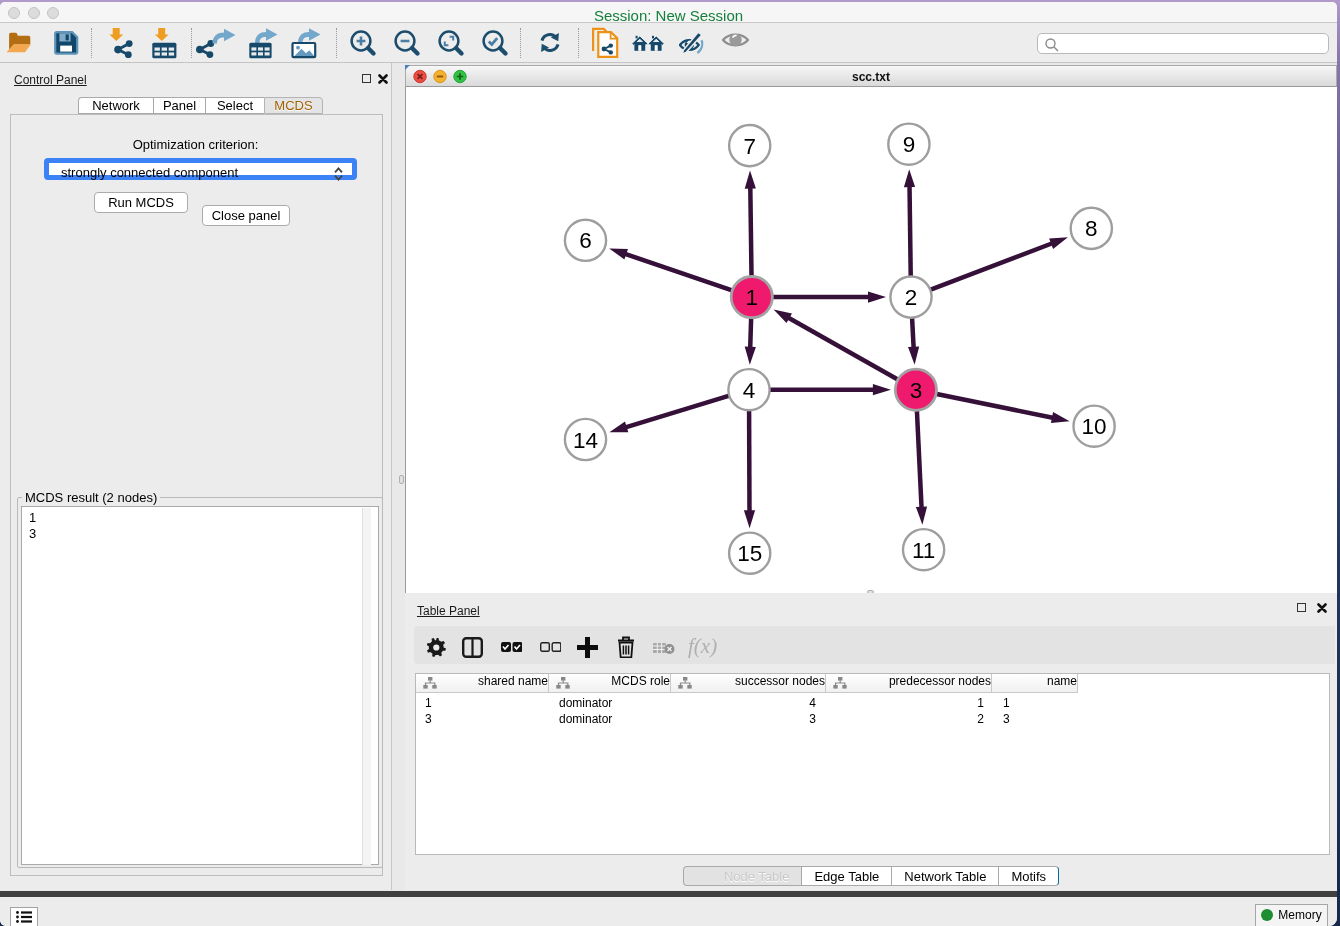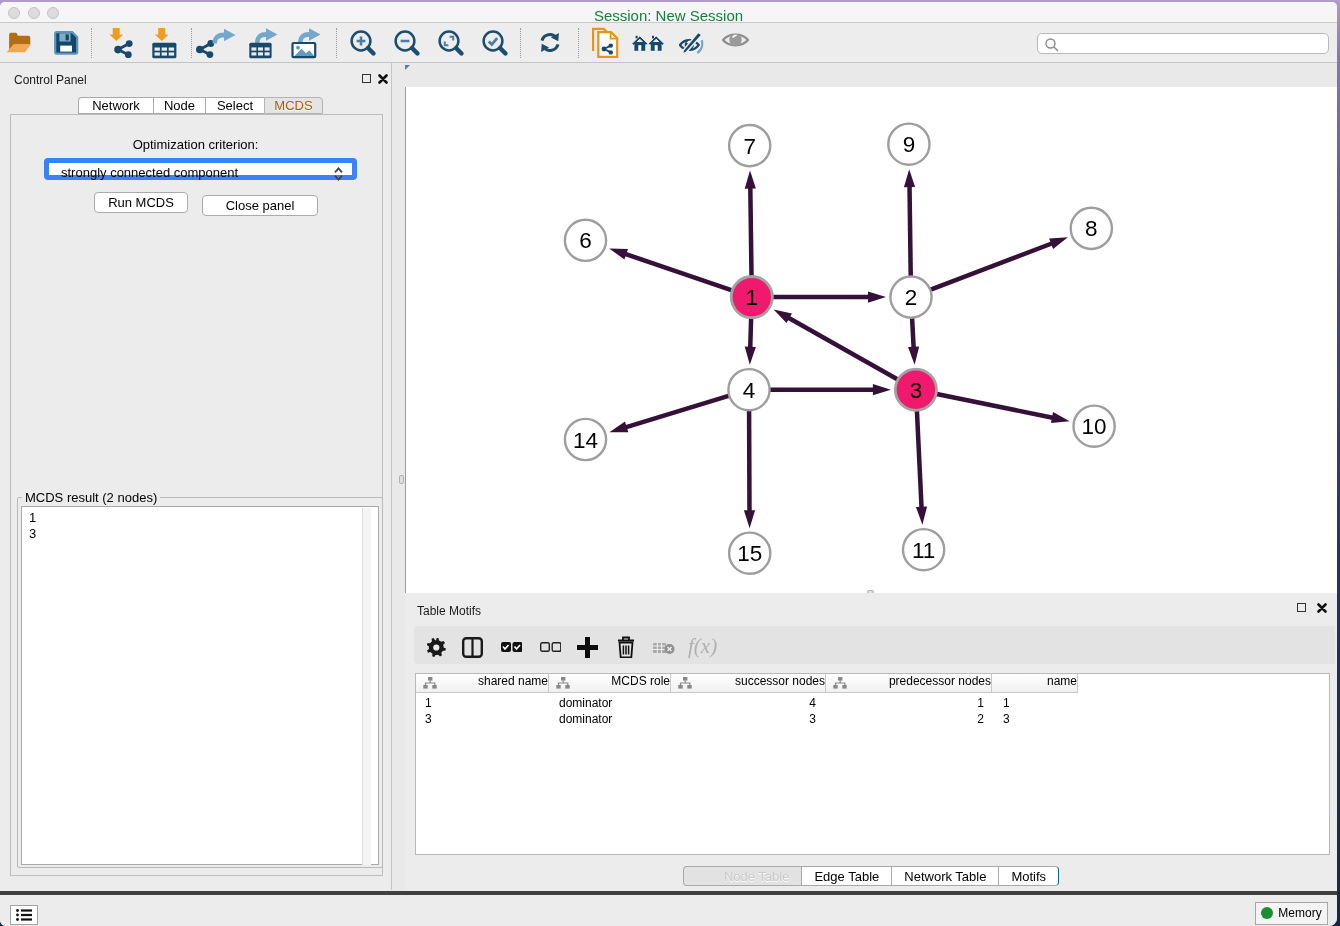--- a/index.html
+++ b/index.html
@@ -21,21 +21,21 @@
 .title-text { position:absolute; top:5px; left:0; width:100%; text-align:center; font-size:15px; color:#15803d; }
 
 .toolbar { position:absolute; left:0; top:21px; width:100%; height:40px; background:#ededed; border-bottom:1px solid #c4c4c4; }
 .sep { position:absolute; top:5px; height:30px; width:0; border-left:1px dotted #9a9a9a; }
 .searchbox { position:absolute; left:1037px; top:10px; width:292px; height:21px; background:#fff; border:1px solid #b9b9b9; border-radius:5px; }
 .searchbox svg { position:absolute; left:6px; top:3px; }
 
 .main { position:absolute; left:0; top:61px; width:100%; height:828px; background:#e9e9e9; }
 
 .cpanel { position:absolute; left:0; top:0; width:392px; height:827px; background:#ececec; border-right:1px solid #c6c6c6; }
-.panel-head { position:absolute; left:14px; top:10px; font-size:12px; color:#1a1a1a; }
+.panel-head { position:absolute; left:14px; top:10px; font-size:12px; color:#1a1a1a;text-decoration:underline; }
 .ph-sq { position:absolute; top:11px; width:9px; height:9px; border:1.5px solid #333; }
 .tabs { position:absolute; top:34px; left:78px; height:17px; }
 .tab { float:left; height:17px; line-height:16px; font-size:13px; text-align:center; background:#fff; border:1px solid #a9a9a9; border-right:none; vertical-align:top; color:#000; }
 .tab:first-child { border-radius:4px 0 0 0; }
 .tab.sel { background:#e4e4e4; color:#a16207; text-shadow:0 1px 0 #fff; border:1px solid #b4b4b4; border-radius:0 4px 0 0; }
 .tabpane { position:absolute; left:10px; top:51px; width:373px; height:762px; background:#ececec; border:1px solid #bdbdbd; }
 .opt-label { position:absolute; top:74px; width:100%; text-align:center; font-size:13px; color:#000; }
 .combo { position:absolute; left:44px; top:95px; width:313px; height:22px; background:#fff; border:5px solid #3b82f6; border-radius:4px; font-size:13px; line-height:20px; padding-left:12px; color:#000; }
 .combo .arrows { position:absolute; right:8px; top:2px; }
 .btn { position:absolute; height:21px; background:#fff; border:1px solid #ababab; border-radius:4px; font-size:13px; text-align:center; line-height:19px; color:#000; }
@@ -53,21 +53,21 @@
 .ftitle-text { position:absolute; top:4px; width:100%; text-align:center; font-size:12px; font-weight:bold; color:#111; }
 
 .tpanel { position:absolute; left:405px; top:530px; width:932px; height:297px; background:#ececec; }
 .ttable { position:absolute; left:10px; top:80px; width:915px; height:182px; background:#fff; border:1px solid #b9b9b9; }
 .thead { position:absolute; left:0; top:0; height:19px; background:linear-gradient(180deg,#ffffff,#f0f0f0); border-right:1px solid #c9c9c9; border-bottom:1px solid #c9c9c9; font-size:12px; text-align:right; color:#000; }
 .trow { position:absolute; font-size:12px; color:#000; }
 .btabs { position:absolute; left:0; top:273px; width:100%; text-align:center; }
 .btab { display:inline-block; height:20px; line-height:19px; padding:0 12px; font-size:13px; background:#fff; border:1px solid #a9a9a9; border-right:none; vertical-align:top; }
 .btab.sel { background:#e2e2e2; color:#c9c9c9; text-shadow:0 1px 0 #fff;padding-left:40px; }
 
-.statusbar { position:absolute; left:0; top:889px; width:100%; height:35px; background:#ececec; border-top:4px solid #404040; }
+.statusbar { position:absolute; left:0; top:889px; width:100%; height:35px; background:#ececec; border-top:6px solid #404040; }
 .mem-btn { position:absolute; right:9px; top:7px; width:73px; height:23px; line-height:21px; text-align:center; color:#000; background:#f4f4f4; border:1px solid #a6a6a6; font-size:12px; }
 </style>
 </head>
 <body>
 <div class="window">
   <div class="titlebar">
     <div class="tl t1"></div>
       <div class="tl t2"></div>
       <div class="tl t3"></div>
     <div class="title-text">Session: New Session</div>
@@ -224,43 +224,54 @@
   </div>
   <div class="main">
     <div class="cpanel">
       <div class="panel-head">Control Panel</div>
       <div class="ph-sq" style="left:362px;"></div>
       <svg style="position:absolute;left:378px;top:11px;" width="10" height="10" viewBox="0 0 10 10">
           <path d="M1.5 1.5 L8.5 8.5 M8.5 1.5 L1.5 8.5" stroke="#111" stroke-width="2.6" stroke-linecap="round"></path>
         </svg>
       <div class="tabs">
         <span class="tab" style="width:75px;">Network</span>
-          <span class="tab" style="width:52px;">Node</span>
+          <span class="tab" style="width:52px;">Panel</span>
           <span class="tab" style="width:59px;">Select</span>
           <span class="tab sel" style="width:59px;">MCDS</span>
       </div>
       <div class="tabpane"></div>
       <div class="opt-label">Optimization criterion:</div>
       <div class="combo">strongly connected component
         <svg class="arrows" width="11" height="18" viewBox="0 0 11 18">
             <path d="M2 7.3 L5.5 3.3 L9 7.3 M2 10.7 L5.5 14.7 L9 10.7" fill="none" stroke="#444" stroke-width="1.8"></path>
           </svg>
       </div>
       <div class="btn" style="left:94px; top:129px; width:94px;">Run MCDS</div>
-      <div class="btn" style="left:202px; top:132px; width:116px;">Close panel</div>
+      <div class="btn" style="left:202px; top:142px; width:88px;">Close panel</div>
       <div class="groupbox">
         <div class="gb-title">MCDS result (2 nodes)</div>
         <div class="gb-inner">1<br>3<div class="gb-scroll"></div></div>
       </div>
     </div>
     <div class="vgrip"></div>
     <div class="iframe">
       <svg style="position:absolute;left:0;top:0;z-index:3;" width="5" height="5" viewBox="0 0 5 5">
           <path d="M0 0 L5 0 L0 5 Z" fill="#4a7fc1"></path>
         </svg>
+      <div class="ftitle">
+        <svg style="position:absolute;left:7px;top:3px;" width="60" height="15" viewBox="0 0 60 15">
+          <circle cx="7" cy="7.5" r="6.2" fill="#ed4c42" stroke="#c93931" stroke-width="1"></circle>
+          <path d="M4.6 5.1 L9.4 9.9 M9.4 5.1 L4.6 9.9" stroke="#75201b" stroke-width="1.7"></path>
+          <circle cx="27" cy="7.5" r="6.2" fill="#f6b22e" stroke="#d8961f" stroke-width="1"></circle>
+          <path d="M23.8 7.5 H30.2" stroke="#8f5d10" stroke-width="1.9"></path>
+          <circle cx="47" cy="7.5" r="6.2" fill="#32c146" stroke="#26a437" stroke-width="1"></circle>
+          <path d="M43.8 7.5 H50.2 M47 4.3 V10.7" stroke="#12610e" stroke-width="1.7"></path>
+        </svg>
+        <div class="ftitle-text">scc.txt</div>
+      </div>
       <div class="fcanvas">
         <svg id="graph" width="932" height="506" viewBox="0 0 932 506">
         <line x1="345.8" y1="210.1" x2="344.3" y2="99.6" stroke="#351038" stroke-width="4.5"></line>
         <path d="M344.0 83.6 L349.9 101.5 L338.7 101.7 Z" fill="#351038"></path>
         <line x1="345.8" y1="210.1" x2="218.3" y2="166.6" stroke="#351038" stroke-width="4.5"></line>
         <path d="M203.2 161.4 L222.0 161.9 L218.4 172.5 Z" fill="#351038"></path>
         <line x1="345.8" y1="210.1" x2="464.0" y2="210.1" stroke="#351038" stroke-width="4.5"></line>
         <path d="M480.0 210.1 L462.0 215.7 L462.0 204.5 Z" fill="#351038"></path>
         <line x1="345.8" y1="210.1" x2="344.2" y2="261.7" stroke="#351038" stroke-width="4.5"></line>
         <path d="M343.8 277.7 L338.7 259.6 L349.9 259.9 Z" fill="#351038"></path>
@@ -304,21 +315,21 @@
         <text x="502.9" y="65.2" font-size="22.5" text-anchor="middle" fill="#000">9</text>
         <text x="688.1" y="347.2" font-size="22.5" text-anchor="middle" fill="#000">10</text>
         <text x="517.6" y="470.7" font-size="22.5" text-anchor="middle" fill="#000">11</text>
         <text x="179.5" y="360.5" font-size="22.5" text-anchor="middle" fill="#000">14</text>
         <text x="343.7" y="474.2" font-size="22.5" text-anchor="middle" fill="#000">15</text>
         </svg>
       </div>
     </div>
     <div class="hgrip"></div>
     <div class="tpanel">
-      <div class="panel-head" style="left:12px; top:11px;">Table Motifs</div>
+      <div class="panel-head" style="left:12px; top:11px;">Table Panel</div>
       <div class="ph-sq" style="left:892px; top:10px;"></div>
       <svg style="position:absolute;left:912px;top:10px;" width="10" height="10" viewBox="0 0 10 10">
           <path d="M1.5 1.5 L8.5 8.5 M8.5 1.5 L1.5 8.5" stroke="#111" stroke-width="2.6" stroke-linecap="round"></path>
         </svg>
       <div style="position:absolute;left:9px;top:33px;width:921px;height:38px;background:#e3e3e3;border-radius:4px 0 0 4px;"></div>
 
       <svg style="position:absolute;left:22px;top:45px;" width="19" height="19" viewBox="0 0 19 19">
         <path fill="#1a1a1a" d="M9.5 0 L11.5 0 L12 2.5 A7 7 0 0 1 14.2 3.8 L16.6 3 L18 5 L16.2 6.8 A7 7 0 0 1 16.6 9.5 L19 10.5 L18.3 12.8 L15.8 12.7 A7 7 0 0 1 14.2 14.8 L15 17.3 L13 18.6 L11.3 16.7 A7 7 0 0 1 8.5 17 L7.3 19 L5.1 18.2 L5.5 15.7 A7 7 0 0 1 3.5 14.1 L1 14.7 L0 12.6 L2 11 A7 7 0 0 1 1.9 8.3 L-0.3 7 L0.7 4.9 L3.2 5.3 A7 7 0 0 1 5 3.3 L4.5 0.8 L6.7 0 L8 2.2 A7 7 0 0 1 9.2 2.2 Z"></path>
         <circle cx="9.3" cy="9.5" r="3.1" fill="#ececec"></circle>
       </svg>

